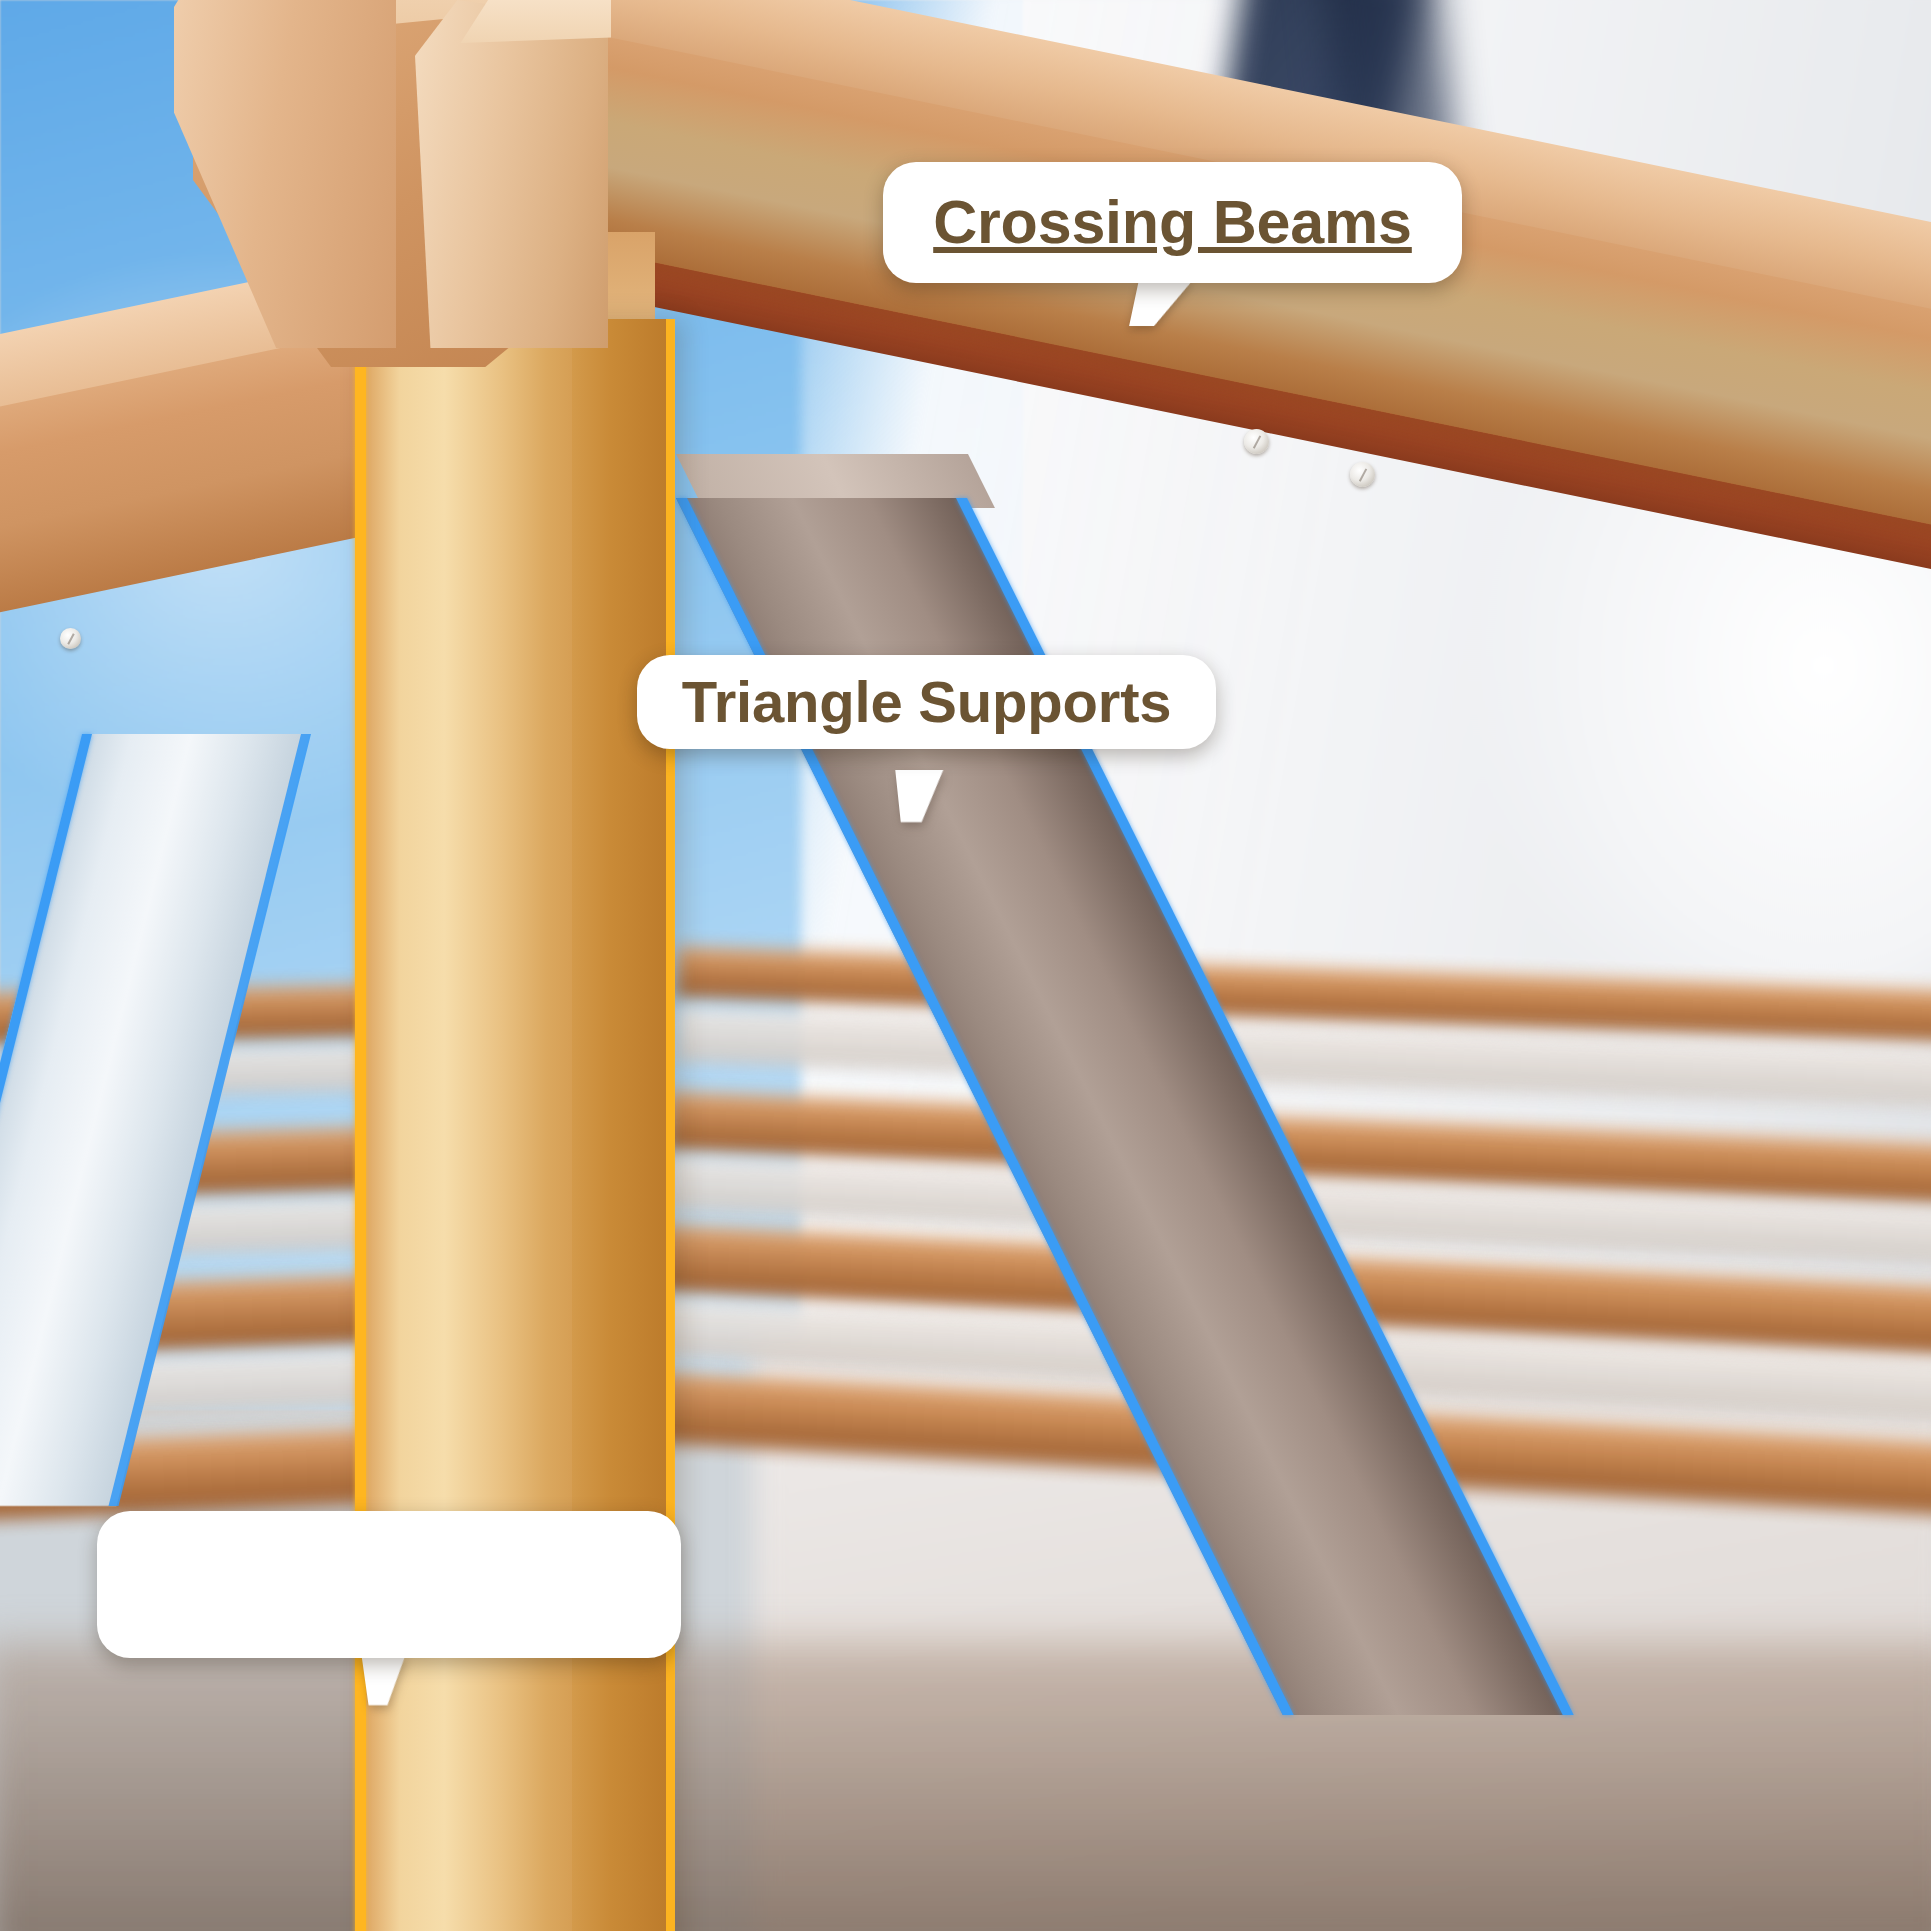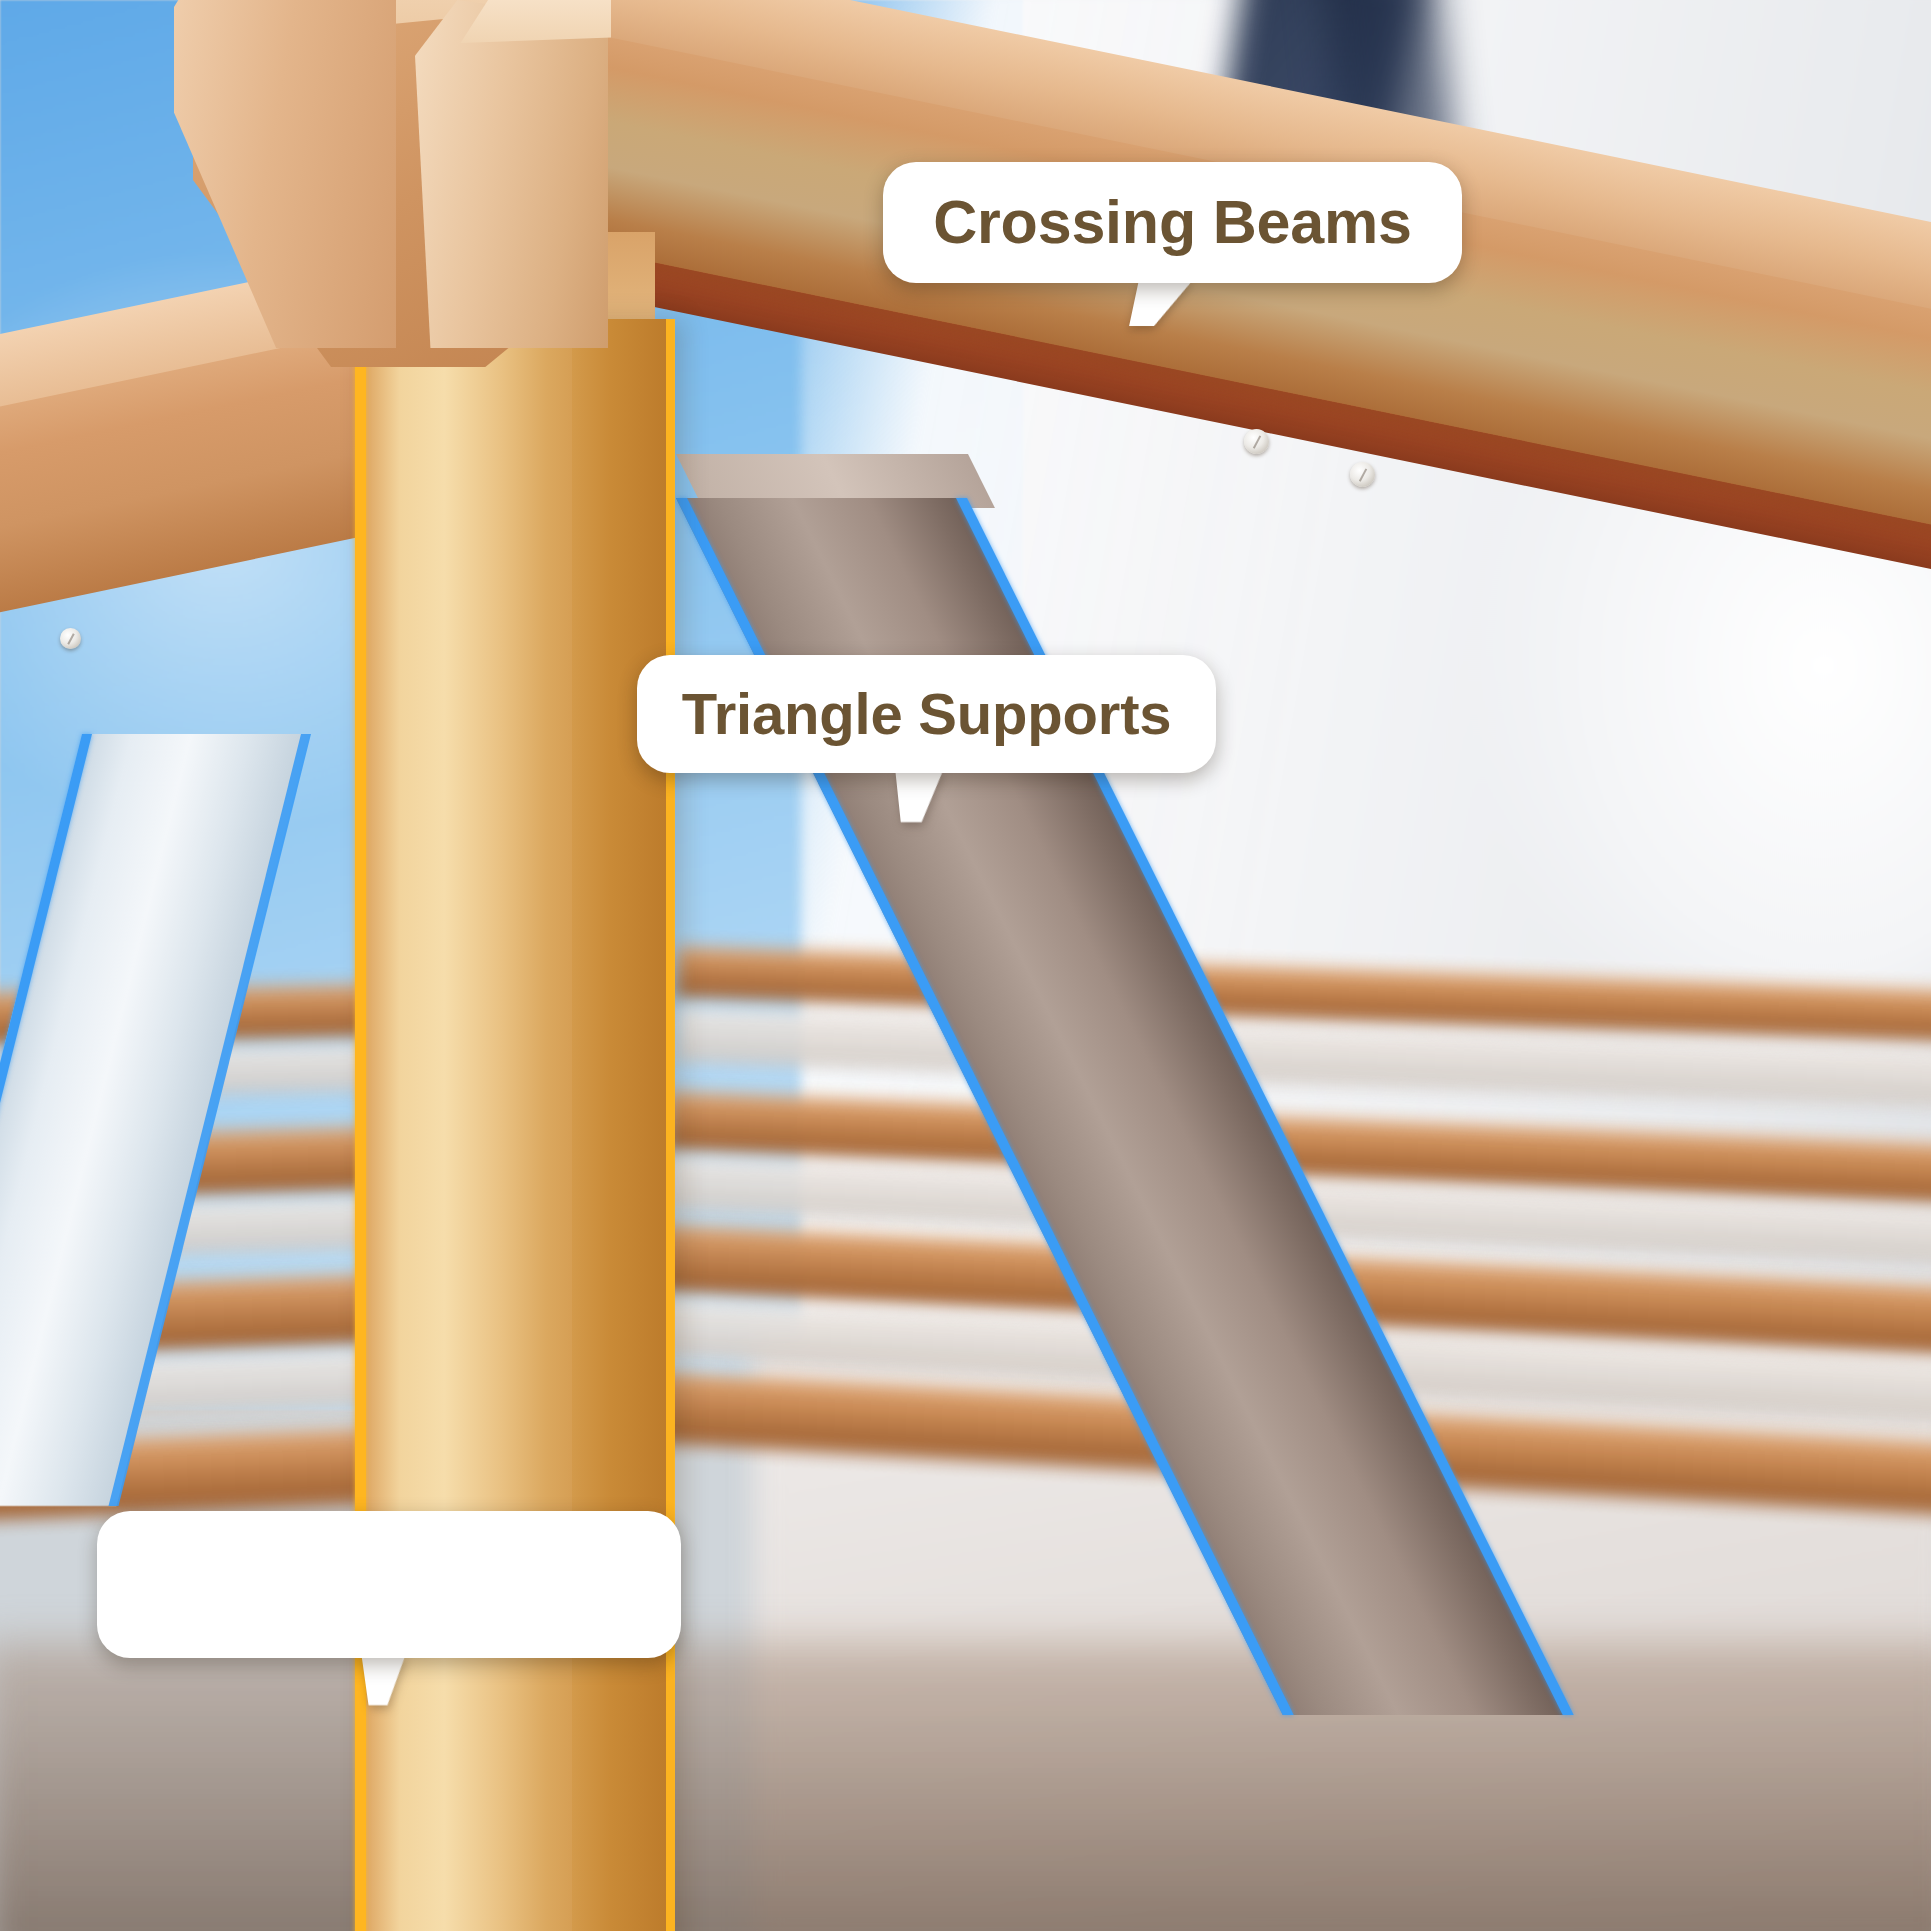--- a/index.html
+++ b/index.html
@@ -248,31 +248,31 @@
     font-weight:700;
     letter-spacing:-0.2px;
     line-height:1.06;
     padding:0 41px;
     box-sizing:border-box;
   }
   .tail{
     position:absolute;width:0;height:0;
   }
 
-  #callout-beams{ left:883px;top:162px;width:579px;height:121px;font-size:61px; }
+  #callout-beams{ left:883px;top:162px;width:579px;height:121px;font-size:61px;text-decoration:underline; }
   #tail-beams{
     left:1134px;top:280px;
     border-left:25px solid #ffffff;
     border-right:29px solid transparent;
     border-top:46px solid #ffffff;
     filter:drop-shadow(1.9px 4.8px 4.8px rgba(40,25,10,.26));
     transform:skewX(-12deg);
   }
 
-  #callout-triangle{ left:637px;top:655px;width:579px;height:118px;font-size:58px; }
+  #callout-triangle{ left:637px;top:655px;width:579px;height:94px;font-size:58px; }
   #tail-triangle{
     left:898px;top:770px;
     border-left:21px solid #ffffff;
     border-right:27px solid transparent;
     border-top:52px solid #ffffff;
     filter:drop-shadow(1.9px 4.8px 4.8px rgba(40,25,10,.26));
     transform:skewX(6deg);
   }
 
   #callout-columns{ left:97px;top:1511px;width:584px;height:147px;font-size:54px; padding:0 29px;}

